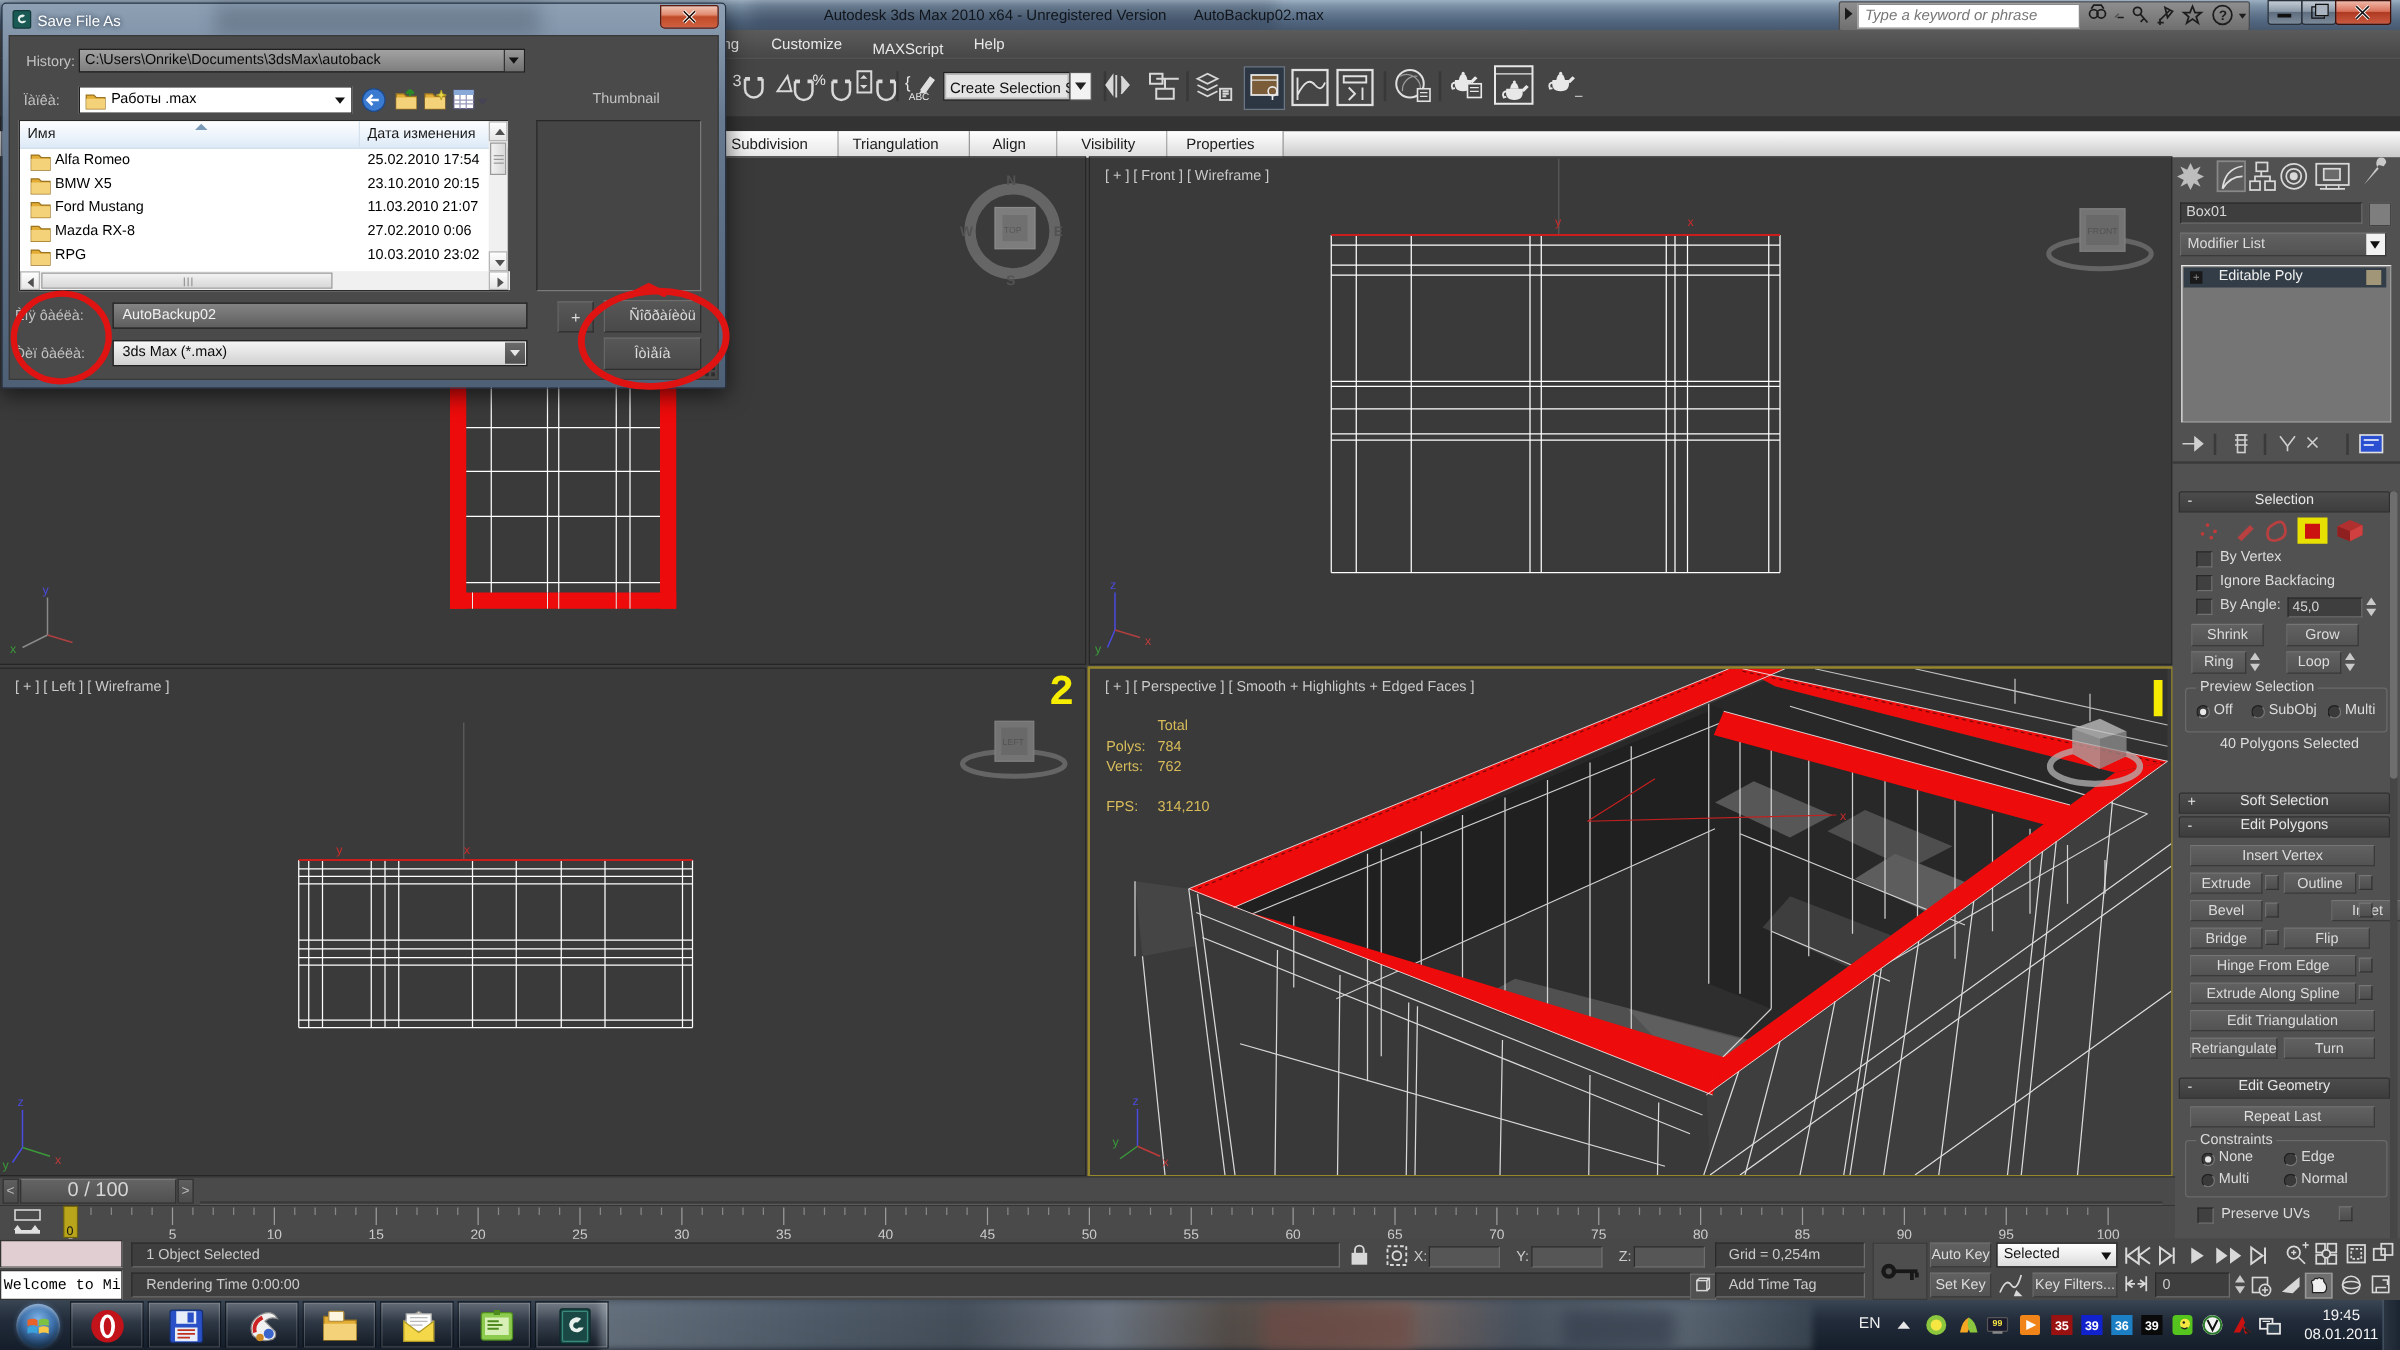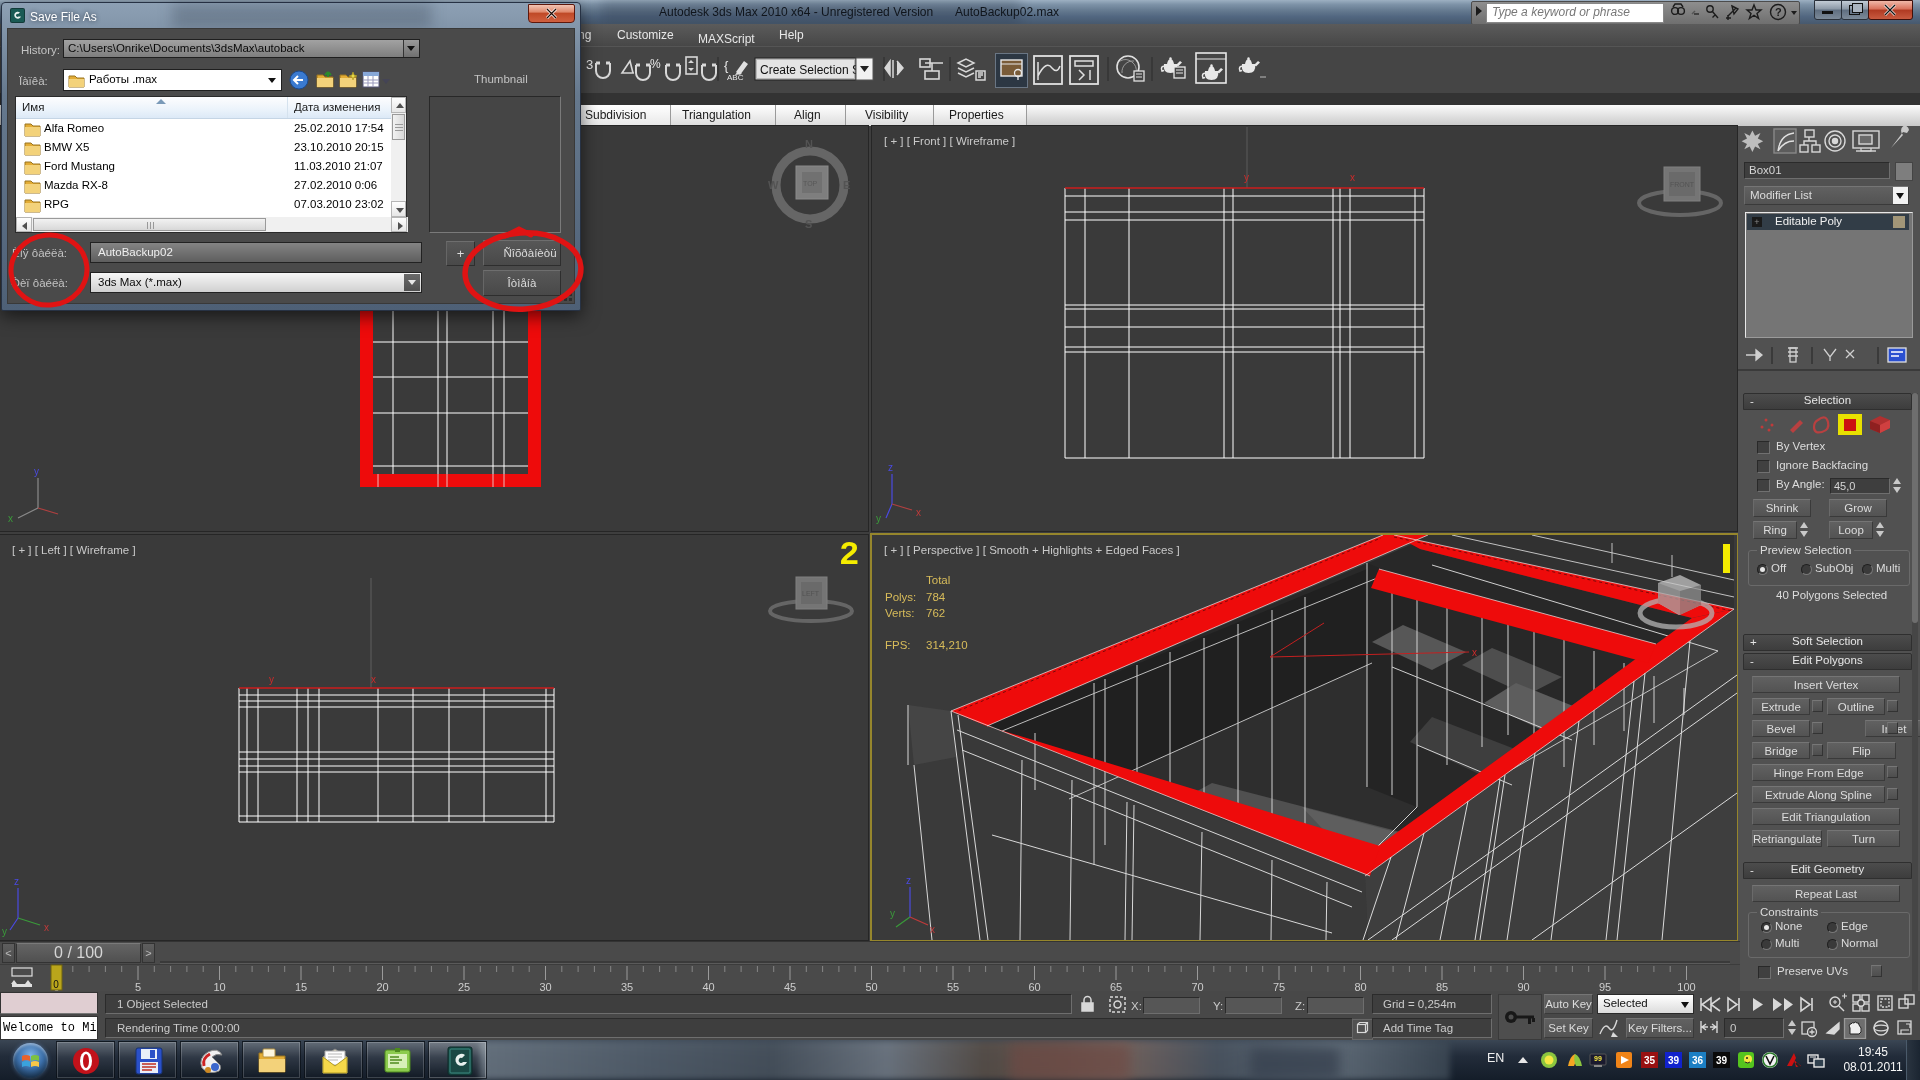--- a/index.html
+++ b/index.html
@@ -932,21 +932,21 @@
               </svg>
 <span style="position:absolute;left:28px;top:2px;">Mazda RX-8</span>
 <span style="position:absolute;left:278px;top:2px;">27.02.2010 0:06</span>
             </div>
 <div style="position:absolute;left:0;top:78px;width:100%;height:19px;">
 <svg style="position:absolute;left:8px;top:1px;" width="17" height="16">
                 <path d="M1,3 l6,0 2,2 7,0 0,10 -15,0 z" fill="#e3ac35" stroke="#9a7420"></path>
                 <path d="M1,6 l15,0 0,9 -15,0 z" fill="#f3d27a"></path>
               </svg>
 <span style="position:absolute;left:28px;top:2px;">RPG</span>
-<span style="position:absolute;left:278px;top:2px;">07.03.2010 23:02</span>
+<span style="position:absolute;left:278px;top:2px;">10.03.2010 23:02</span>
             </div>
 
       </div>
 
       <div style="position:absolute;right:0;top:0;width:15px;height:120px;background:#f0f0f0;">
         <div style="position:absolute;left:0;top:0;width:15px;height:16px;background:linear-gradient(180deg,#fefefe,#e6e6e6);border:1px solid #b5b5b5;box-sizing:border-box;">
               <div style="position:absolute;left:3.5px;top:5px;border-left:4px solid transparent;border-right:4px solid transparent;border-bottom:5px solid #505050;"></div>
             </div>
         <div style="position:absolute;left:0.5px;top:17px;width:13px;height:26px;background:linear-gradient(90deg,#f2f2f2,#d8d8d8);border:1px solid #9a9a9a;box-sizing:border-box;">
               <div style="position:absolute;left:2px;top:9px;width:8px;height:1px;background:#999;box-shadow:0 3px 0 #999, 0 6px 0 #999;"></div>

